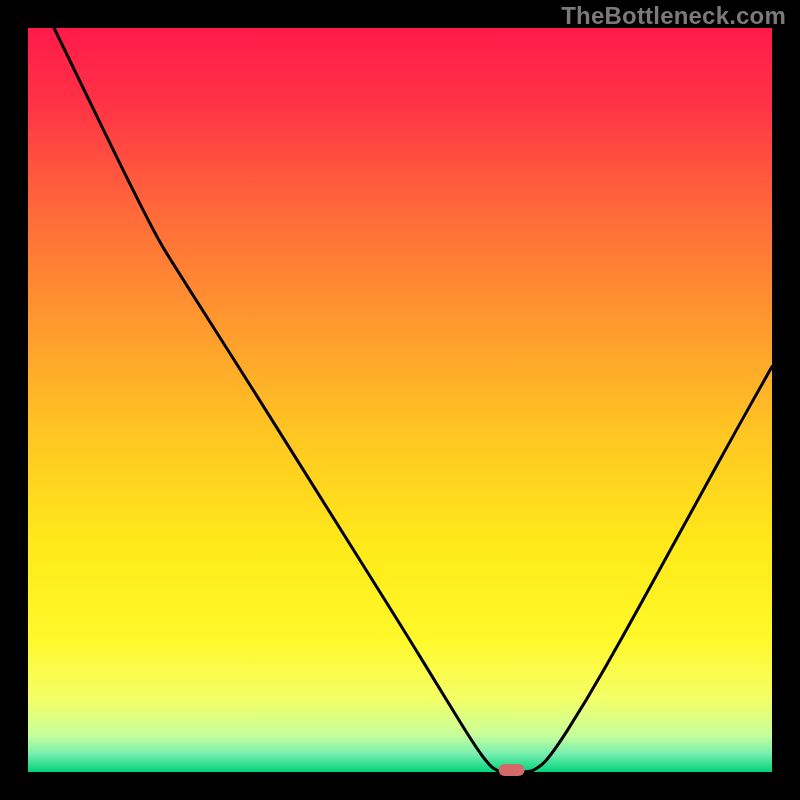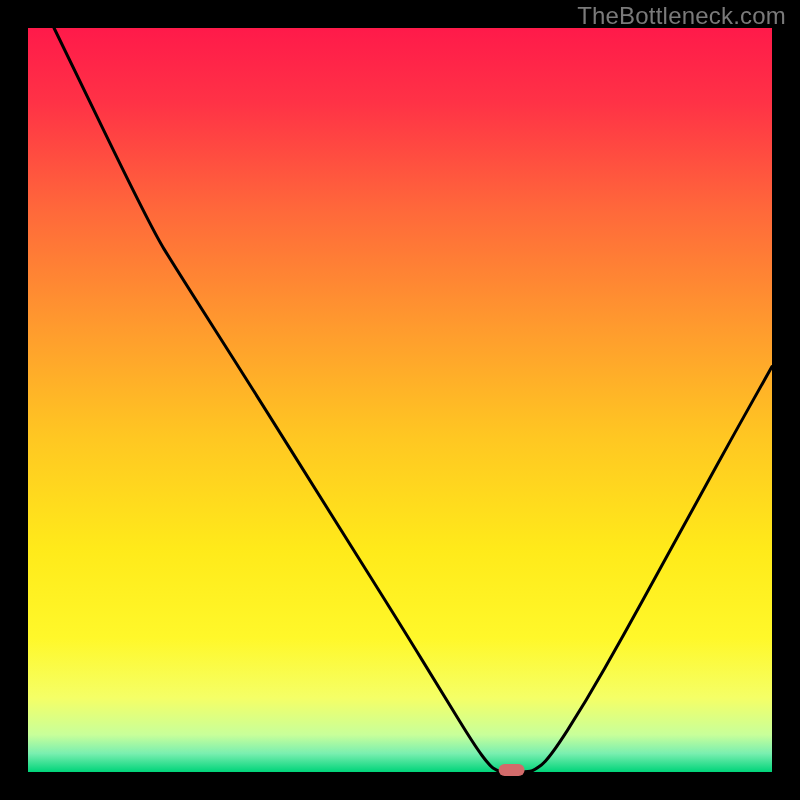--- a/index.html
+++ b/index.html
@@ -17,21 +17,21 @@
     width: 800px;
     height: 800px;
   }
   .watermark {
     position: absolute;
     top: 2px;
     right: 14px;
     color: #7a7a7a;
     font-family: Arial, Helvetica, sans-serif;
     font-size: 24px;
-    font-weight: 400;
+    font-weight: 700;
     letter-spacing: 0.2px;
   }
 </style>
 </head>
 <body>
 
 <div class="chart-container">
   <svg id="chart-svg" width="800" height="800" viewBox="0 0 800 800">
       <defs>
         <linearGradient id="bg-grad" x1="0" y1="0" x2="0" y2="1">

